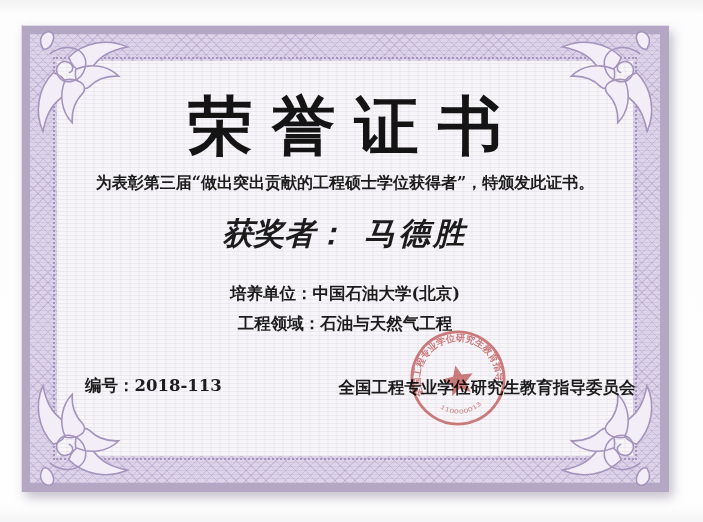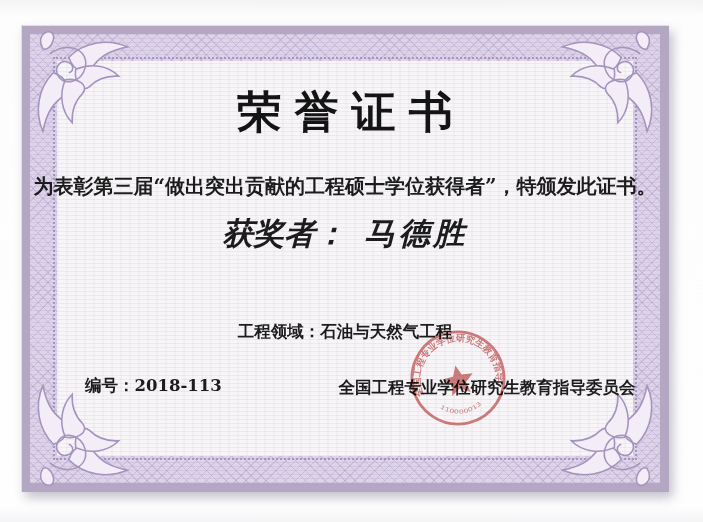--- a/index.html
+++ b/index.html
@@ -34,28 +34,28 @@
   }
   .corner{position:absolute;width:112px;height:112px;z-index:5;}
   .corner.tl{left:3px;top:3px;}
   .corner.tr{right:3px;top:3px;transform:scaleX(-1);}
   .corner.bl{left:3px;bottom:3px;transform:scaleY(-1);}
   .corner.br{right:3px;bottom:3px;transform:scale(-1,-1);}
   
   .txt{position:absolute;color:#1c1c1c;z-index:6;white-space:nowrap;}
   .title{
     left:0;right:0;top:58px;text-align:center;
-    font-size:44px;font-weight:700;letter-spacing:.30em;text-indent:.30em;
+    font-size:64px;font-weight:700;letter-spacing:.30em;text-indent:.30em;
     color:#141414;
   }
-  .bodyline{left:0;right:0;top:148px;text-align:center;font-size:20px;font-weight:700;}
+  .bodyline{left:0;right:0;top:148px;text-align:center;font-size:16px;font-weight:700;}
   .recipient{left:0;right:0;top:188px;text-align:center;font-size:31px;font-weight:700;font-style:italic;}
   .recipient .name{margin-left:18px;letter-spacing:.12em;}
   .field1{left:0;right:0;top:258px;text-align:center;font-size:16.5px;font-weight:700;}
-  .field2{left:0;right:0;top:288px;text-align:center;font-size:16.5px;font-weight:700;margin-top:8px;}
+  .field2{left:0;right:0;top:288px;text-align:center;font-size:16.5px;font-weight:700;}
   .serial{left:64px;top:350px;font-size:16.5px;font-weight:700;text-align:right;}
   .issuerblock{left:298px;top:350px;width:336px;text-align:center;font-size:16.5px;font-weight:700;line-height:26px;}
   .issuerblock .date{letter-spacing:.10em;font-weight:700;}
   
   .seal{
     position:absolute;left:388px;top:304px;width:98px;height:98px;z-index:7;
     opacity:.72;mix-blend-mode:multiply;transform:rotate(-12deg);
   }
 </style>
 </head>
@@ -110,20 +110,23 @@
     </svg>
 
     <div class="txt title">荣誉证书</div>
 
     <div class="txt bodyline">为表彰第三届“做出突出贡献的工程硕士学位获得者”，特颁发此证书。</div>
 
     <div class="txt recipient">
       <span>获奖者：</span><span class="name">马德胜</span>
     </div>
 
+    <div class="txt field1">
+      <span>培养单位：</span><span>中国石油大学(北京)</span>
+    </div>
 
     <div class="txt field2">
       <span>工程领域：</span><span>石油与天然气工程</span>
     </div>
 
     <div class="txt serial">
       <span>编号：</span><span>2018-113</span>
     </div>
 
     <div class="txt issuerblock">

